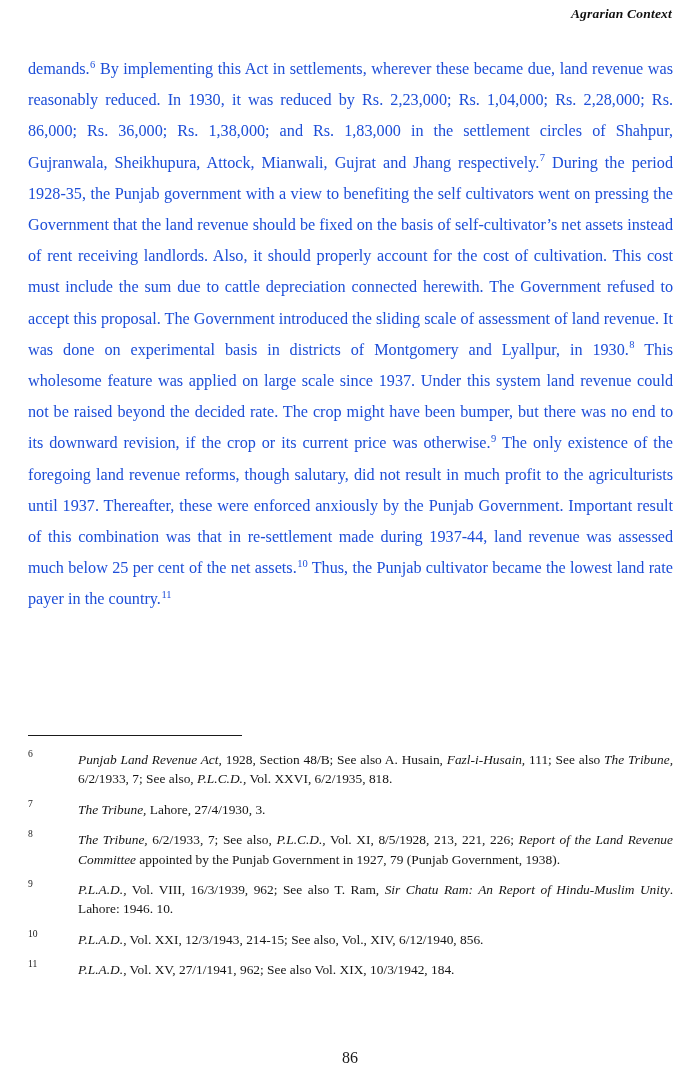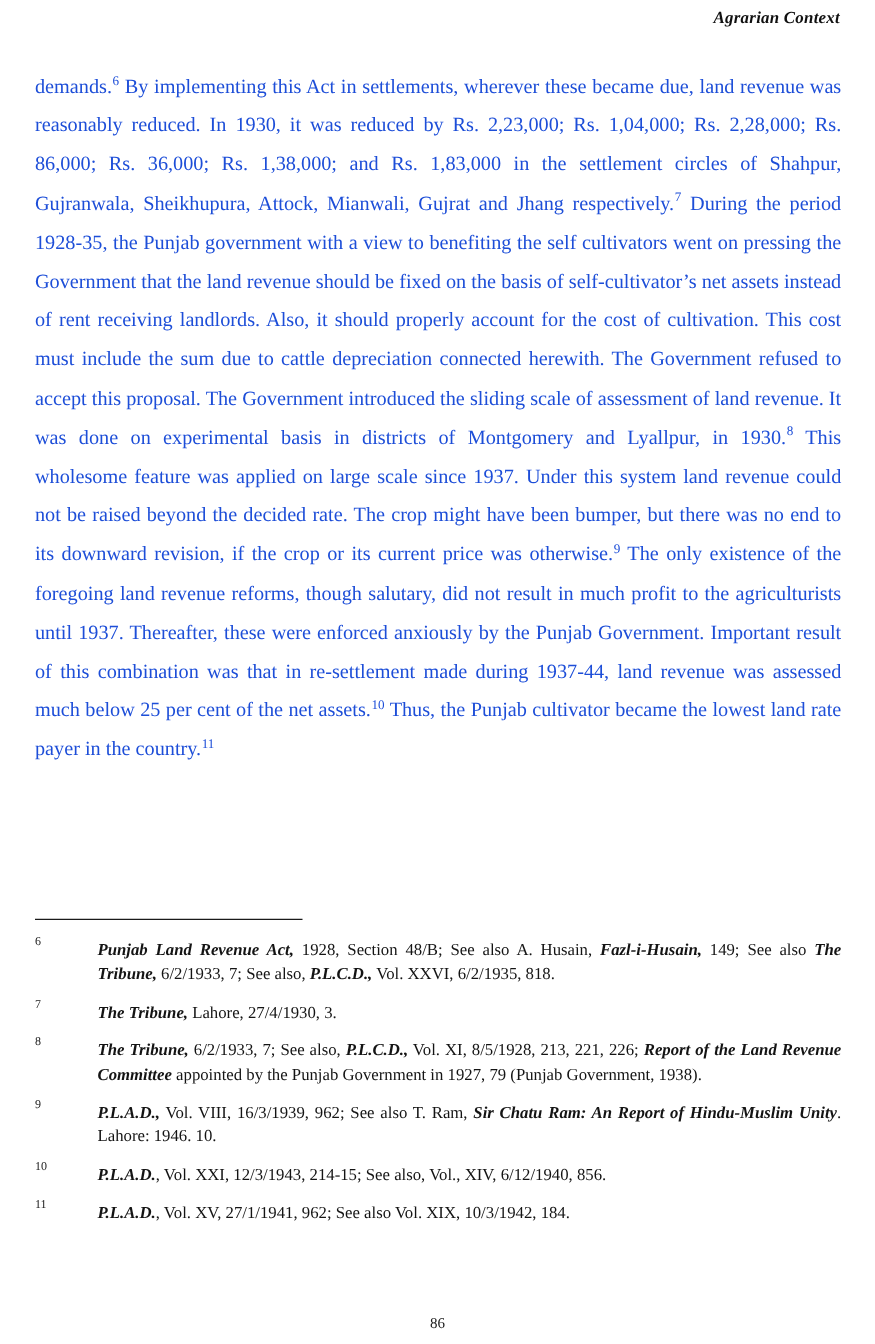--- a/index.html
+++ b/index.html
@@ -90,51 +90,51 @@
     position: absolute;
     left: 0;
     top: -3px;
     width: 20px;
     font-size: 9.6px;
     line-height: 14px;
     text-align: left;
     color: #1a1a1a;
   }
   .footnote .fn-text { display: block; }
-  .footnote i { font-style: italic; font-weight: bold; }
+  .footnote i { font-style: italic; }
 
   
   .page-number {
     position: absolute;
     left: 0;
     right: 0;
     top: 1049px;
     text-align: center;
-    font-size: 12px;
+    font-size: 16px;
     line-height: 18px;
     color: #1a1a1a;
   }
 </style>
 </head>
 <body>
 
 <div class="page">
 
   <div class="running-header">Agrarian Context</div>
 
   <div class="body-block">
     <p class="body-para" id="body-paragraph"><span>demands.</span><sup class="fn-ref">6</sup><span> By implementing this Act in settlements, wherever these became due, land revenue was reasonably reduced. In 1930, it was reduced by Rs. 2,23,000; Rs. 1,04,000; Rs. 2,28,000; Rs. 86,000; Rs. 36,000; Rs. 1,38,000; and Rs. 1,83,000 in the settlement circles of Shahpur, Gujranwala, Sheikhupura, Attock, Mianwali, Gujrat and Jhang respectively.</span><sup class="fn-ref">7</sup><span> During the period 1928-35, the Punjab government with a view to benefiting the self cultivators went on pressing the Government that the land revenue should be fixed on the basis of self-cultivator’s net assets instead of rent receiving landlords. Also, it should properly account for the cost of cultivation. This cost must include the sum due to cattle depreciation connected herewith. The Government refused to accept this proposal. The Government introduced the sliding scale of assessment of land revenue. It was done on experimental basis in districts of Montgomery and Lyallpur, in 1930.</span><sup class="fn-ref">8</sup><span> This wholesome feature was applied on large scale since 1937. Under this system land revenue could not be raised beyond the decided rate. The crop might have been bumper, but there was no end to its downward revision, if the crop or its current price was otherwise.</span><sup class="fn-ref">9</sup><span> The only existence of the foregoing land revenue reforms, though salutary, did not result in much profit to the agriculturists until 1937. Thereafter, these were enforced anxiously by the Punjab Government. Important result of this combination was that in re-settlement made during 1937-44, land revenue was assessed much below 25 per cent of the net assets.</span><sup class="fn-ref">10</sup><span> Thus, the Punjab cultivator became the lowest land rate payer in the country.</span><sup class="fn-ref">11</sup></p>
   </div>
 
   <div class="footnote-area">
     <hr class="footnote-rule">
     <div id="footnote-list">
         <div class="footnote">
           <span class="fn-num">6</span>
-          <span class="fn-text"><i>Punjab Land Revenue Act,</i><span> 1928, Section 48/B; See also A. Husain, </span><i>Fazl-i-Husain,</i><span> 149; See also </span><i>The Tribune,</i><span> 6/2/1933, 7; See also, </span><i>P.L.C.D.,</i><span> Vol. XXVI, 6/2/1935, 818.</span></span>
+          <span class="fn-text"><i>Punjab Land Revenue Act,</i><span> 1928, Section 48/B; See also A. Husain, </span><i>Fazl-i-Husain,</i><span> 111; See also </span><i>The Tribune,</i><span> 6/2/1933, 7; See also, </span><i>P.L.C.D.,</i><span> Vol. XXVI, 6/2/1935, 818.</span></span>
         </div>
         <div class="footnote">
           <span class="fn-num">7</span>
           <span class="fn-text"><i>The Tribune,</i><span> Lahore, 27/4/1930, 3.</span></span>
         </div>
         <div class="footnote">
           <span class="fn-num">8</span>
           <span class="fn-text"><i>The Tribune,</i><span> 6/2/1933, 7; See also, </span><i>P.L.C.D.,</i><span> Vol. XI, 8/5/1928, 213, 221, 226; </span><i>Report of the Land Revenue Committee</i><span> appointed by the Punjab Government in 1927, 79 (Punjab Government, 1938).</span></span>
         </div>
         <div class="footnote">

